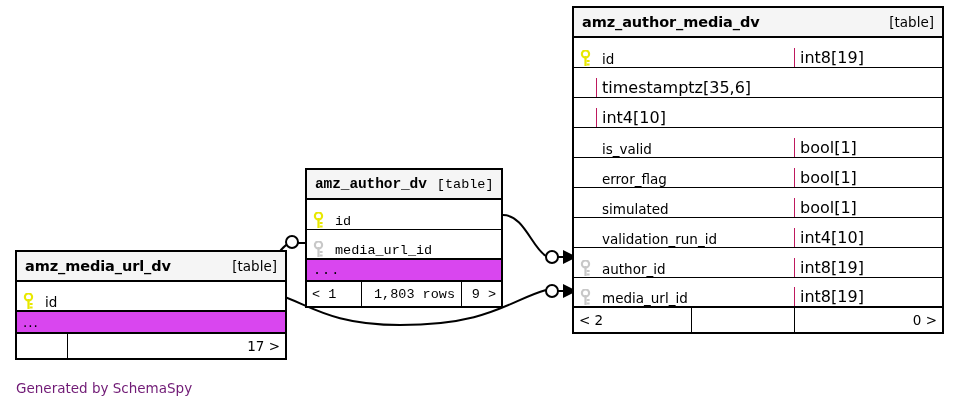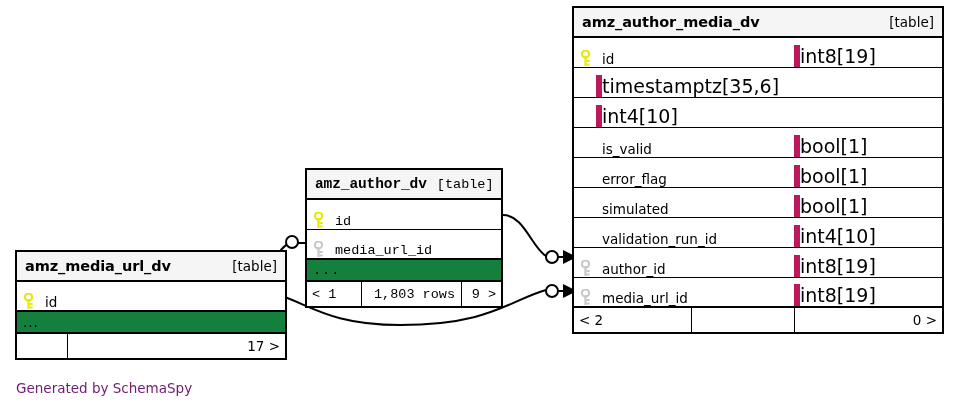--- a/index.html
+++ b/index.html
@@ -27,21 +27,21 @@
     left: 0; top: 0;
     width: 961px;
     height: 409px;
     pointer-events: none;
   }
 
   .table-box {
     position: absolute;
     box-sizing: border-box;
     border: 2px solid #000000;
-    background: #15803d;
+    background: #d946ef;
   }
 
   .thead {
     box-sizing: border-box;
     background: #f5f5f5;
     border-bottom: 2px solid #000000;
     display: flex;
     align-items: center;
     justify-content: space-between;
     padding: 0 8px;
@@ -78,22 +78,23 @@
     align-items: center;
     flex: 1 1 auto;
     min-width: 0;
     padding-left: 6px;
     overflow: hidden;
   }
   .tcell-type {
     box-sizing: border-box;
     display: flex;
     align-items: center;
-    border-left: 6px solid #be185d;
-    font-size: 19px;
+    border-left: 1px solid #be185d;
+    padding-left: 5px;
+    font-size: 16px;
     color: #000000;
     white-space: nowrap;
     flex: 0 0 auto;
   }
   .colname {
     font-size: 13.5px;
     color: #000000;
     white-space: nowrap;
   }
 

